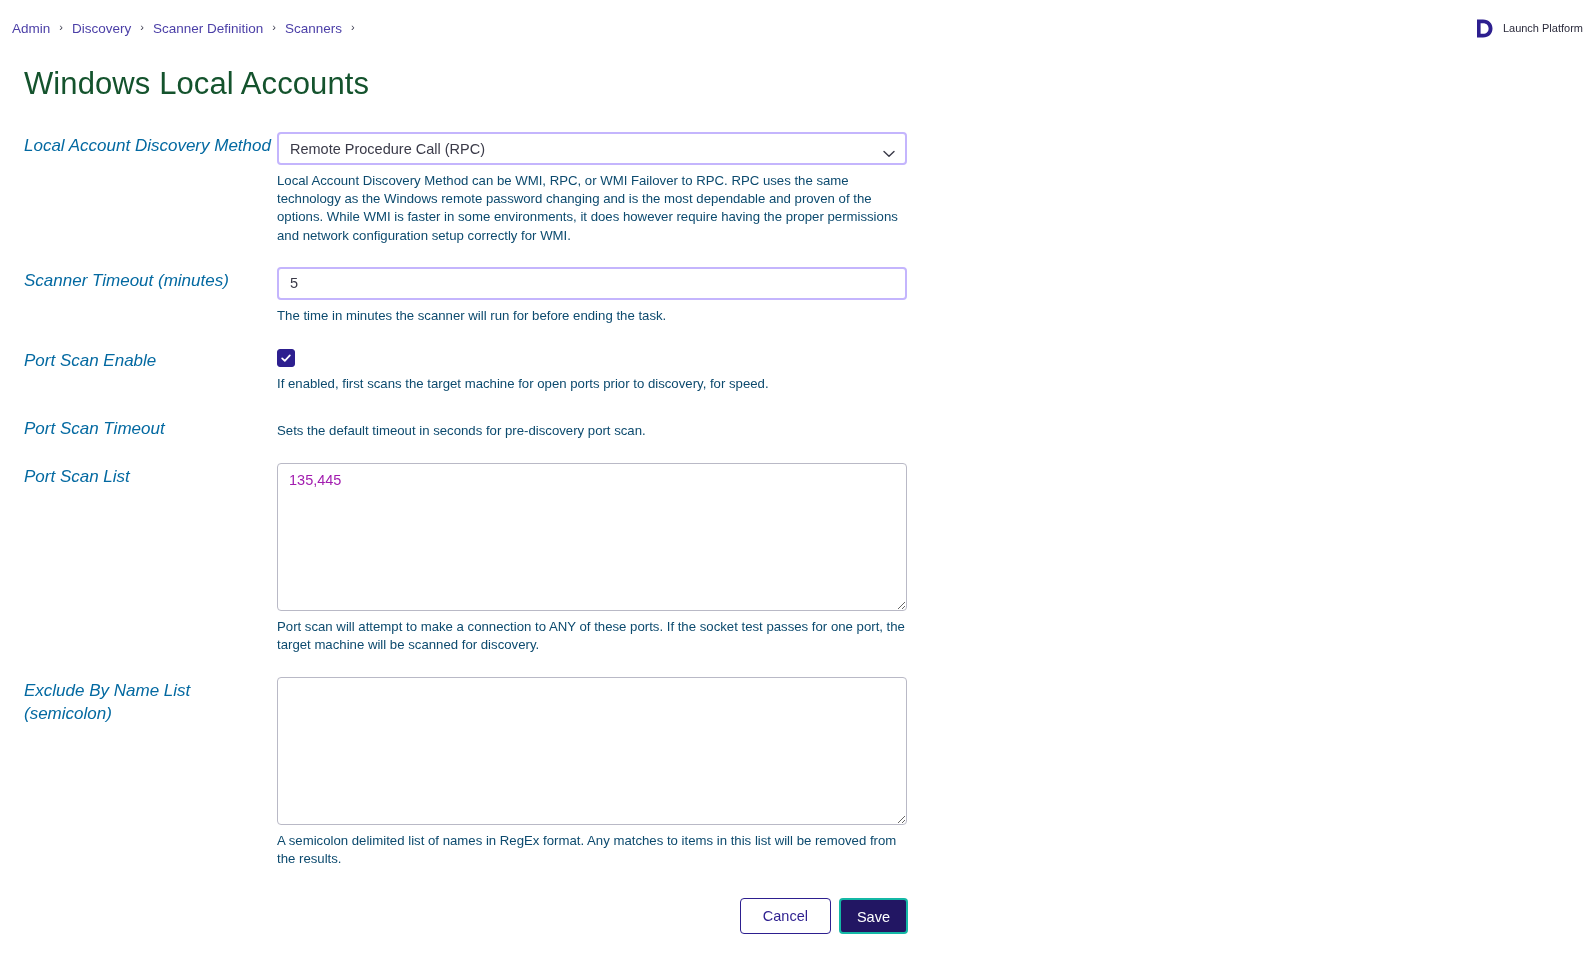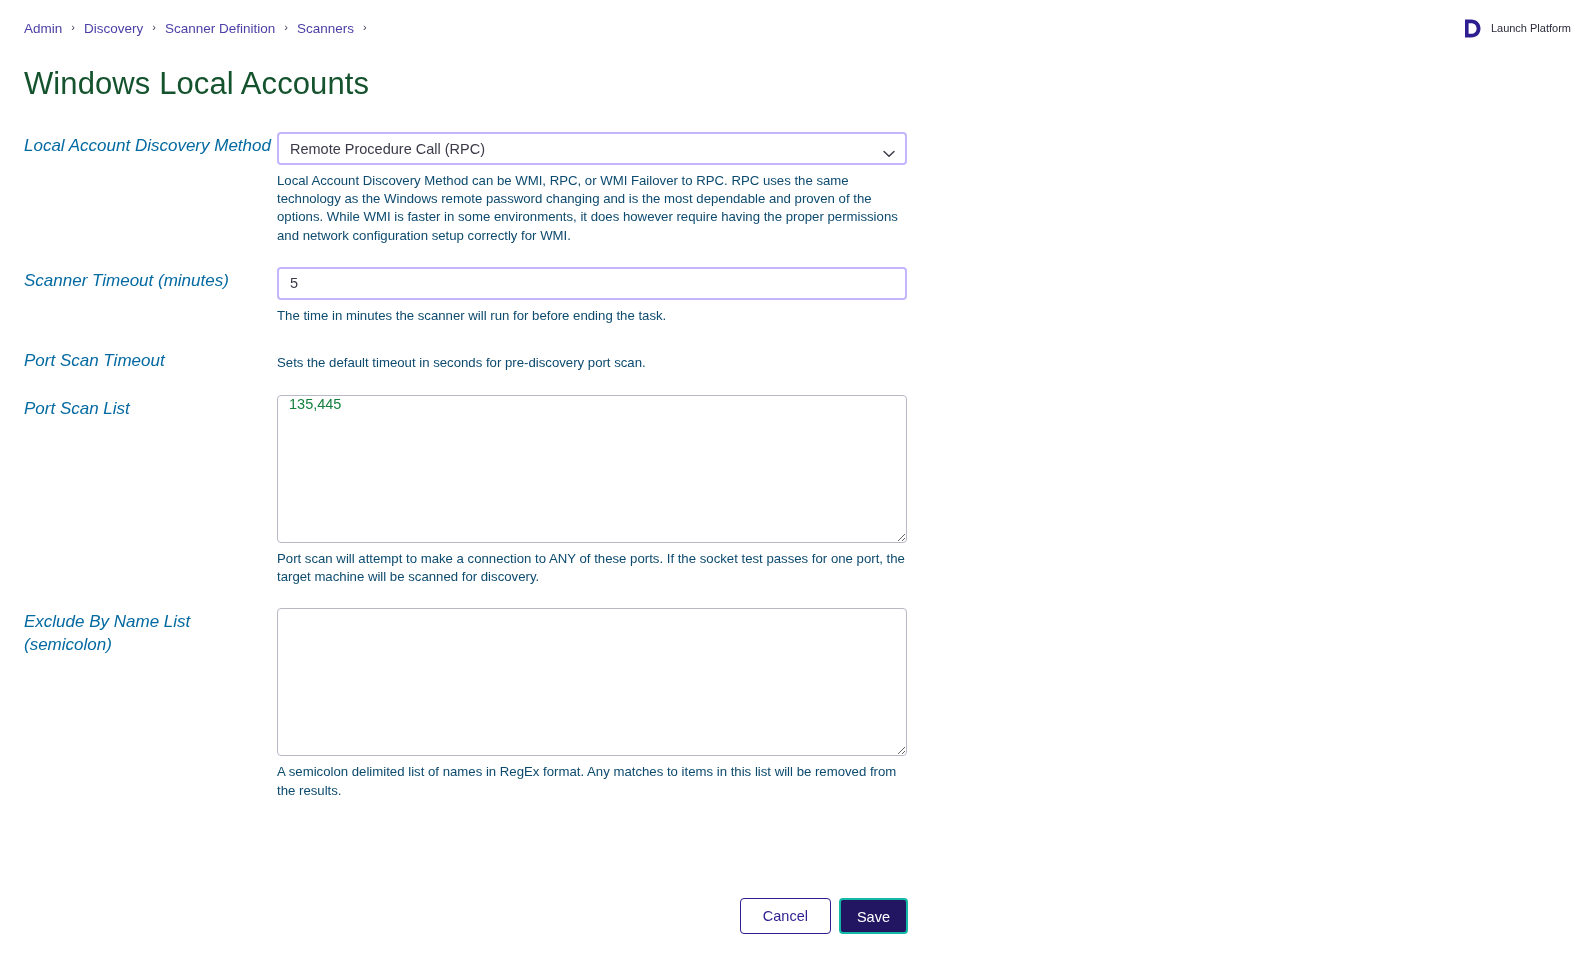--- a/index.html
+++ b/index.html
@@ -20,21 +20,21 @@
   }
 
   
   .topbar {
     position: absolute;
     top: 0; left: 0; right: 0;
     height: 56px;
     display: flex;
     align-items: center;
     justify-content: space-between;
-    padding: 0 24px;
+    padding: 0 12px;
   }
   .breadcrumb {
     display: flex;
     align-items: center;
     font-size: 13.5px;
     gap: 0px;
   }
   .crumb {
     color: #4b3fa7;
     text-decoration: none;
@@ -134,24 +134,24 @@
     right: 12px;
     top: 12px;
     pointer-events: none;
     width: 12px;
     height: 8px;
   }
   input.input::placeholder, textarea.input::placeholder { color: #8a8a99; }
 
   textarea.input {
     width: 630px;
-    padding: 0 11px;
+    padding: 8px 11px;
     font-size: 14.5px;
     font-family: "Liberation Sans", sans-serif;
-    color: #15803d;
+    color: #a21caf;
     border: 1px solid #b9b9c6;
     border-radius: 4px;
     background: #ffffff;
     outline: none;
     resize: vertical;
     display: block;
   }
   textarea.ta-ports { height: 148px; }
   textarea.ta-exclude { height: 148px; }
 
@@ -255,20 +255,31 @@
     </div>
 
     <div class="field-row group">
       <div class="field-label">Scanner Timeout (minutes)</div>
       <div class="field-control">
         <input class="input" type="text" value="5" style="">
         <div class="helper">The time in minutes the scanner will run for before ending the task.</div>
       </div>
     </div>
 
+    <div class="field-row group">
+      <div class="field-label">Port Scan Enable</div>
+      <div class="field-control">
+        <span class="checkbox">
+          <svg viewBox="0 0 14 14" width="12" height="12" xmlns="http://www.w3.org/2000/svg">
+            <path d="M2.5 7.4 L5.6 10.4 L11.5 3.9" fill="none" stroke="#ffffff" stroke-width="2" stroke-linecap="round" stroke-linejoin="round"></path>
+          </svg>
+        </span>
+        <div class="helper">If enabled, first scans the target machine for open ports prior to discovery, for speed.</div>
+      </div>
+    </div>
 
     <div class="field-row group">
       <div class="field-label">Port Scan Timeout</div>
       <div class="field-control">
         <div class="helper">Sets the default timeout in seconds for pre-discovery port scan.</div>
       </div>
     </div>
 
     <div class="field-row group">
       <div class="field-label">Port Scan List</div>

